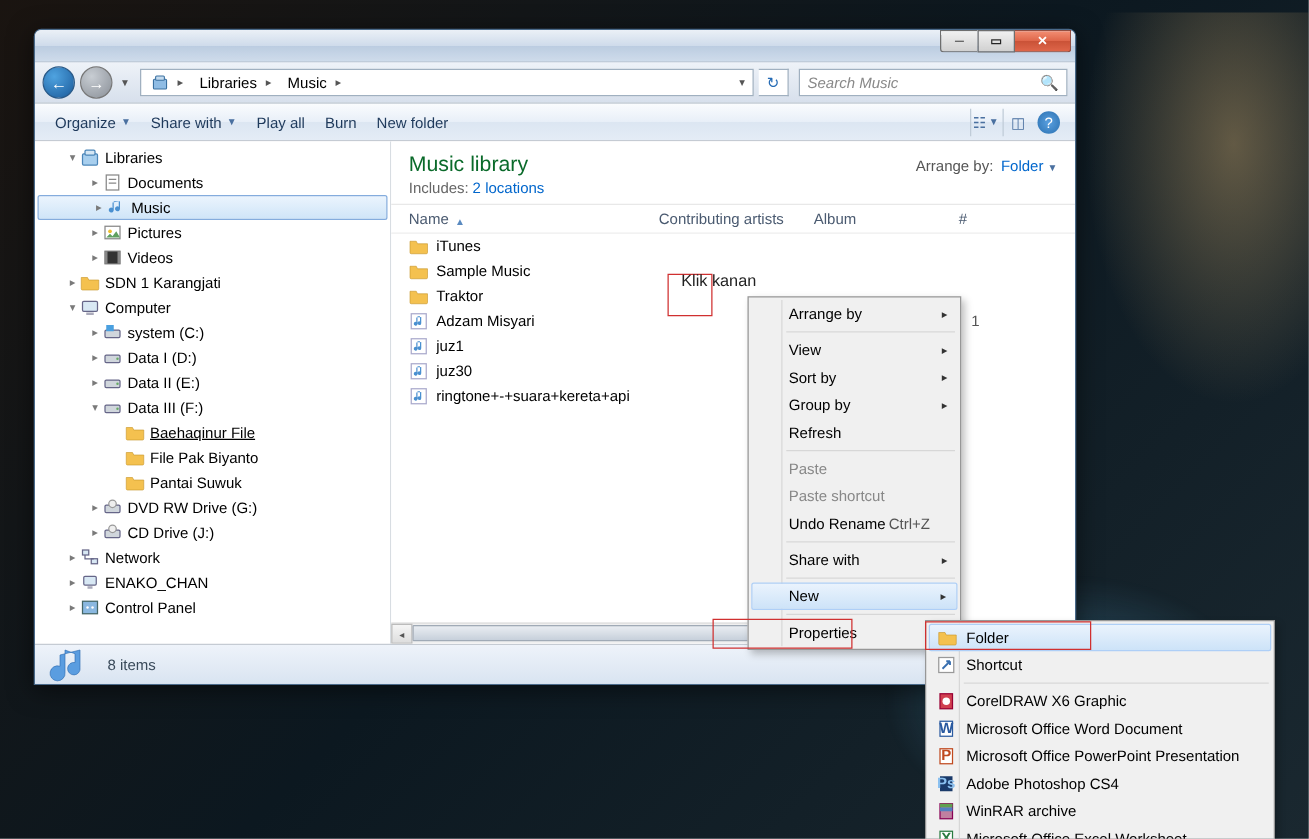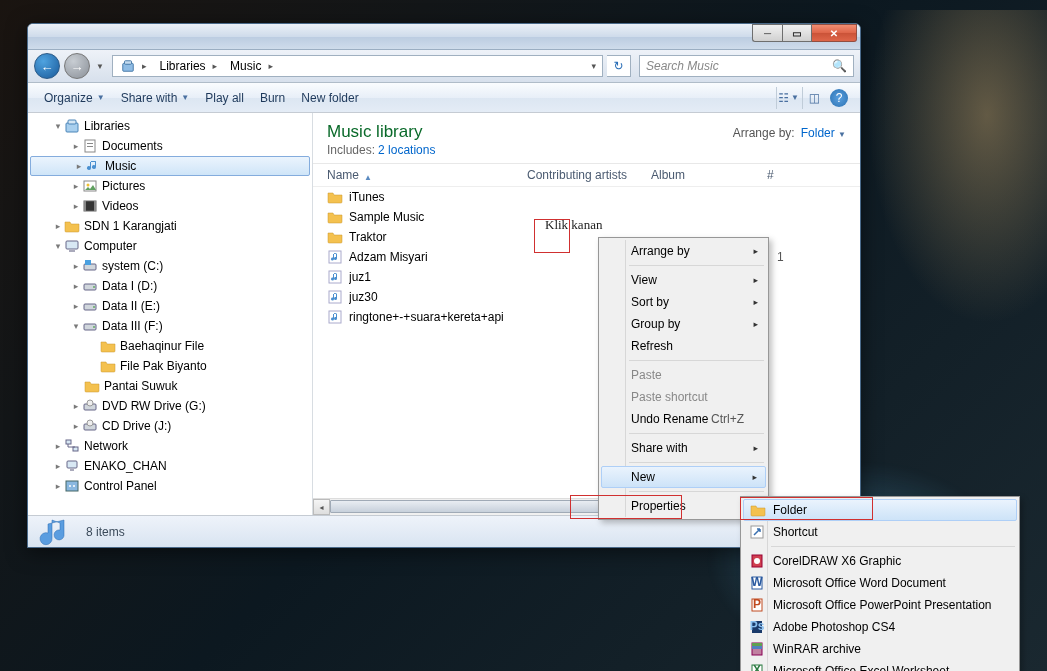--- a/index.html
+++ b/index.html
@@ -79,21 +79,21 @@
 .ctx-row { height: 22px; display: flex; align-items: center; padding: 0 24px 0 30px; white-space: nowrap; position: relative; }
 .ctx-row.hi { background: linear-gradient(to bottom, #eaf3fd, #cde3f8); border: 1px solid #aecff7; border-radius: 2px; padding-left: 29px; }
 .ctx-row.disabled { color: #888; }
 .ctx-sep { height: 1px; background: #d7d7d7; margin: 3px 2px 3px 28px; }
 .ctx-arrow { position: absolute; right: 8px; color: #333; font-size: 9px; }
 .ctx-sc { position: absolute; right: 22px; color: #555; }
 .ctx-ic { position: absolute; left: 6px; width: 16px; height: 16px; display: flex; align-items: center; justify-content: center; }
 .ctx-gutter { position: absolute; left: 26px; top: 2px; bottom: 2px; width: 1px; background: #d7d7d7; }
 
 .red-box { position: absolute; border: 1px solid #d03030; pointer-events: none; }
-.klik-label { position: absolute; color: #222; font-size: 13px; font-family: Liberation Serif, serif; }
+.klik-label { position: absolute; color: #222; font-size: 13px; }
 
 
 svg { display: block; }
 .folder-ic { fill: #f4c14f; stroke: #c8972c; stroke-width: 0.5; }
 </style>
 </head>
 <body>
 
 <div class="desktop-art2"></div>
 <div class="desktop-art"></div>
@@ -262,39 +262,39 @@
         <div class="tree-row" style="padding-left: 42px;">
           <span class="expander">▾</span>
           <span class="ticon">
             <svg width="16" height="16" viewBox="0 0 16 16">
               <rect x="2" y="6" width="12" height="6" rx="1" fill="#d0d6dc" stroke="#668"></rect>
               <circle cx="12" cy="9" r="1" fill="#6a6"></circle>
             </svg>
           </span>
           <span>Data III (F:)</span>
         </div>
+        <div class="tree-row" style="padding-left: 60px; text-decoration: underline;">
+          <span class="expander"></span>
+          <span class="ticon">
+            <svg width="16" height="16" viewBox="0 0 16 16">
+              <path class="folder-ic" d="M1 4h5l1 2h8v7a1 1 0 0 1-1 1H2a1 1 0 0 1-1-1z"></path>
+            </svg>
+          </span>
+          <span>Baehaqinur File</span>
+        </div>
         <div class="tree-row" style="padding-left: 60px;">
           <span class="expander"></span>
           <span class="ticon">
             <svg width="16" height="16" viewBox="0 0 16 16">
               <path class="folder-ic" d="M1 4h5l1 2h8v7a1 1 0 0 1-1 1H2a1 1 0 0 1-1-1z"></path>
             </svg>
           </span>
-          <span>Baehaqinur File</span>
+          <span>File Pak Biyanto</span>
         </div>
         <div class="tree-row" style="padding-left: 60px;">
-          <span class="expander"></span>
-          <span class="ticon">
-            <svg width="16" height="16" viewBox="0 0 16 16">
-              <path class="folder-ic" d="M1 4h5l1 2h8v7a1 1 0 0 1-1 1H2a1 1 0 0 1-1-1z"></path>
-            </svg>
-          </span>
-          <span>File Pak Biyanto</span>
-        </div>
-        <div class="tree-row" style="padding-left: 44px;">
           <span class="expander"></span>
           <span class="ticon">
             <svg width="16" height="16" viewBox="0 0 16 16">
               <path class="folder-ic" d="M1 4h5l1 2h8v7a1 1 0 0 1-1 1H2a1 1 0 0 1-1-1z"></path>
             </svg>
           </span>
           <span>Pantai Suwuk</span>
         </div>
         <div class="tree-row" style="padding-left: 42px;">
           <span class="expander">▸</span>

